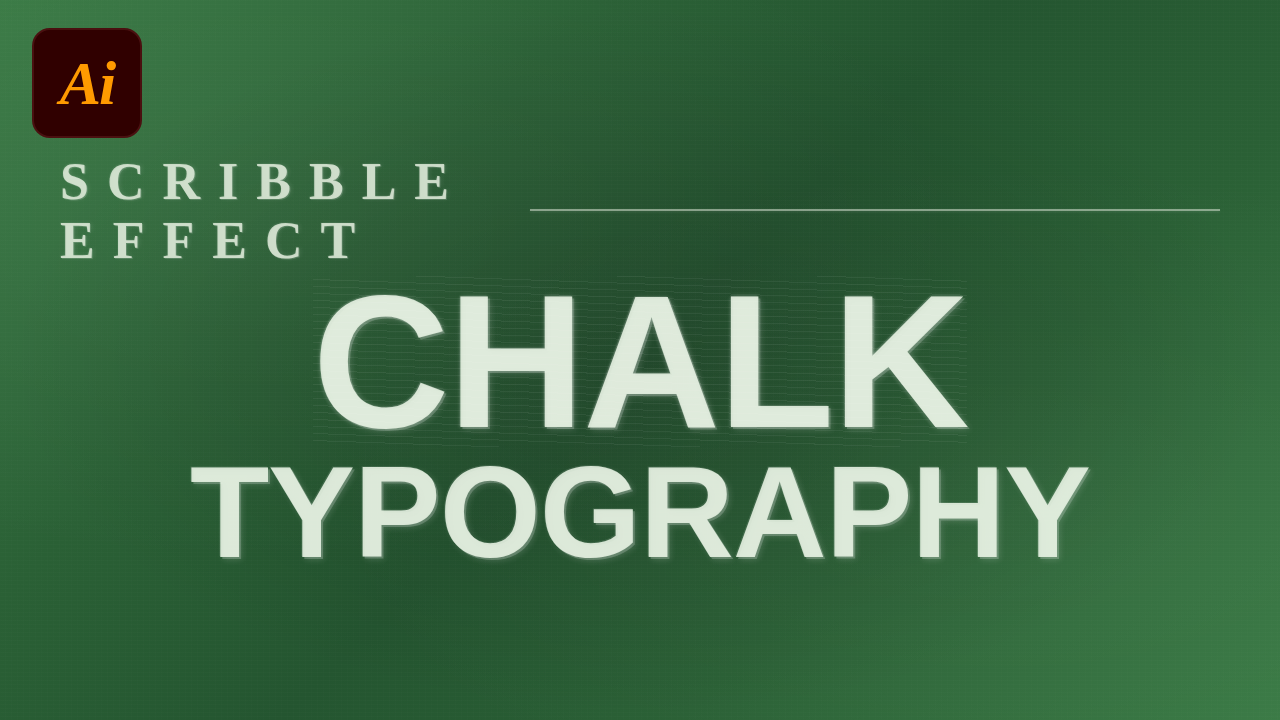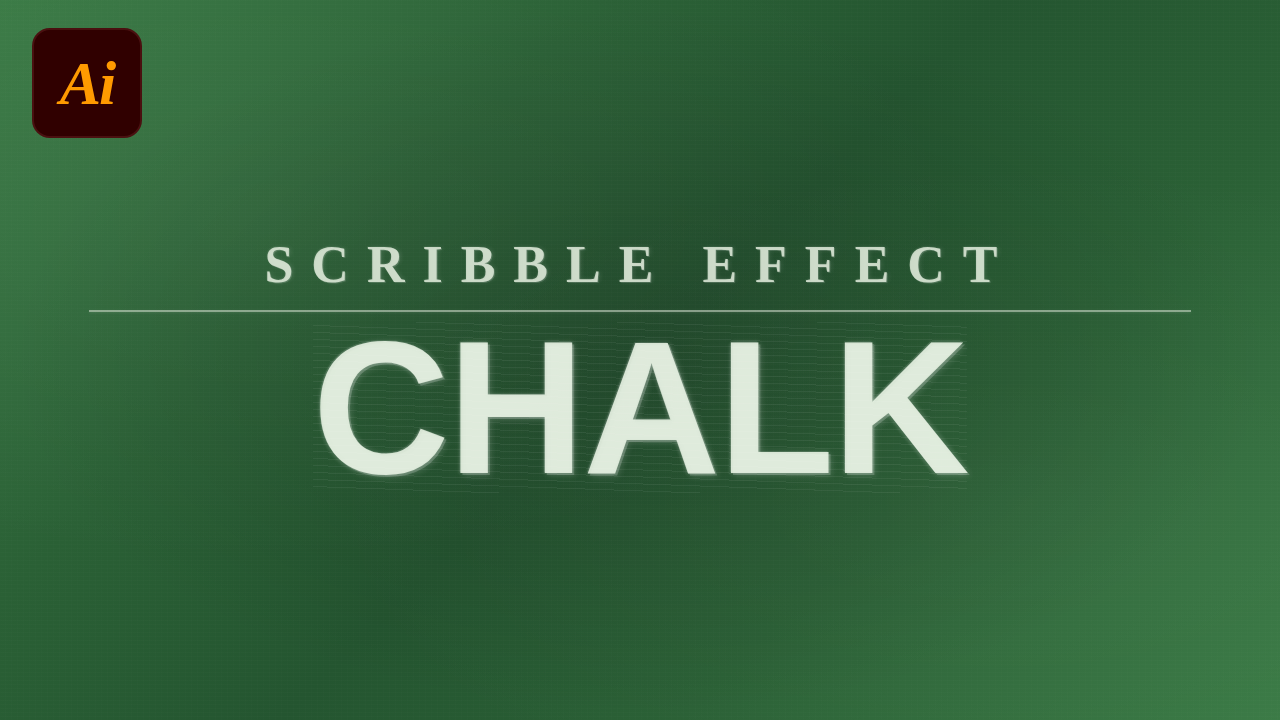--- a/index.html
+++ b/index.html
@@ -84,21 +84,21 @@
       color: #FF9A00;
       letter-spacing: -2px;
       font-family: 'Georgia', serif;
       line-height: 1;
     }
 
     
     .top-section {
       width: 100%;
       display: flex;
-      flex-direction: column;
+      flex-direction: row;
       align-items: center;
       margin-bottom: 0;
     }
 
     .divider {
       width: 95%;
       height: 2px;
       background: rgba(220, 230, 215, 0.55);
       margin: 10px 0;
       box-shadow: 0 1px 3px rgba(255,255,255,0.1);
@@ -200,17 +200,18 @@
 
   <div class="content">
 
     <div class="top-section">
       <span class="scribble-effect-text">SCRIBBLE EFFECT</span>
       <div class="divider"></div>
     </div>
 
     <div class="main-content">
       <span class="chalk-text">CHALK</span>
+      <span class="typography-text">TYPOGRAPHY</span>
     </div>
 
 
   </div>
 </div>
 
 </body></html>

